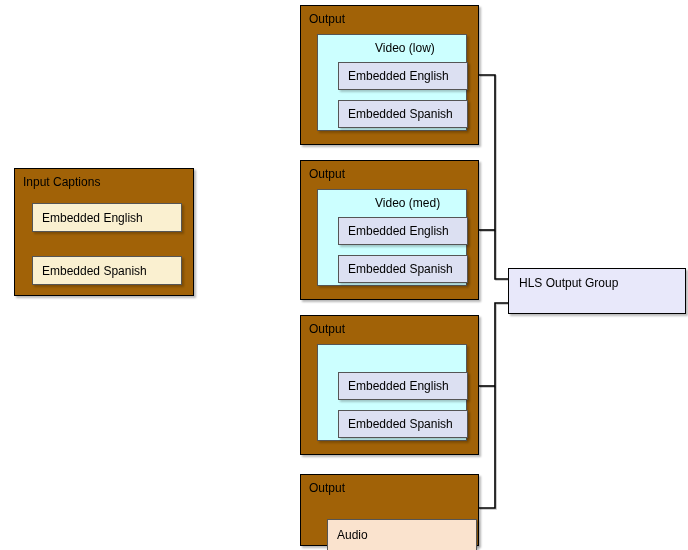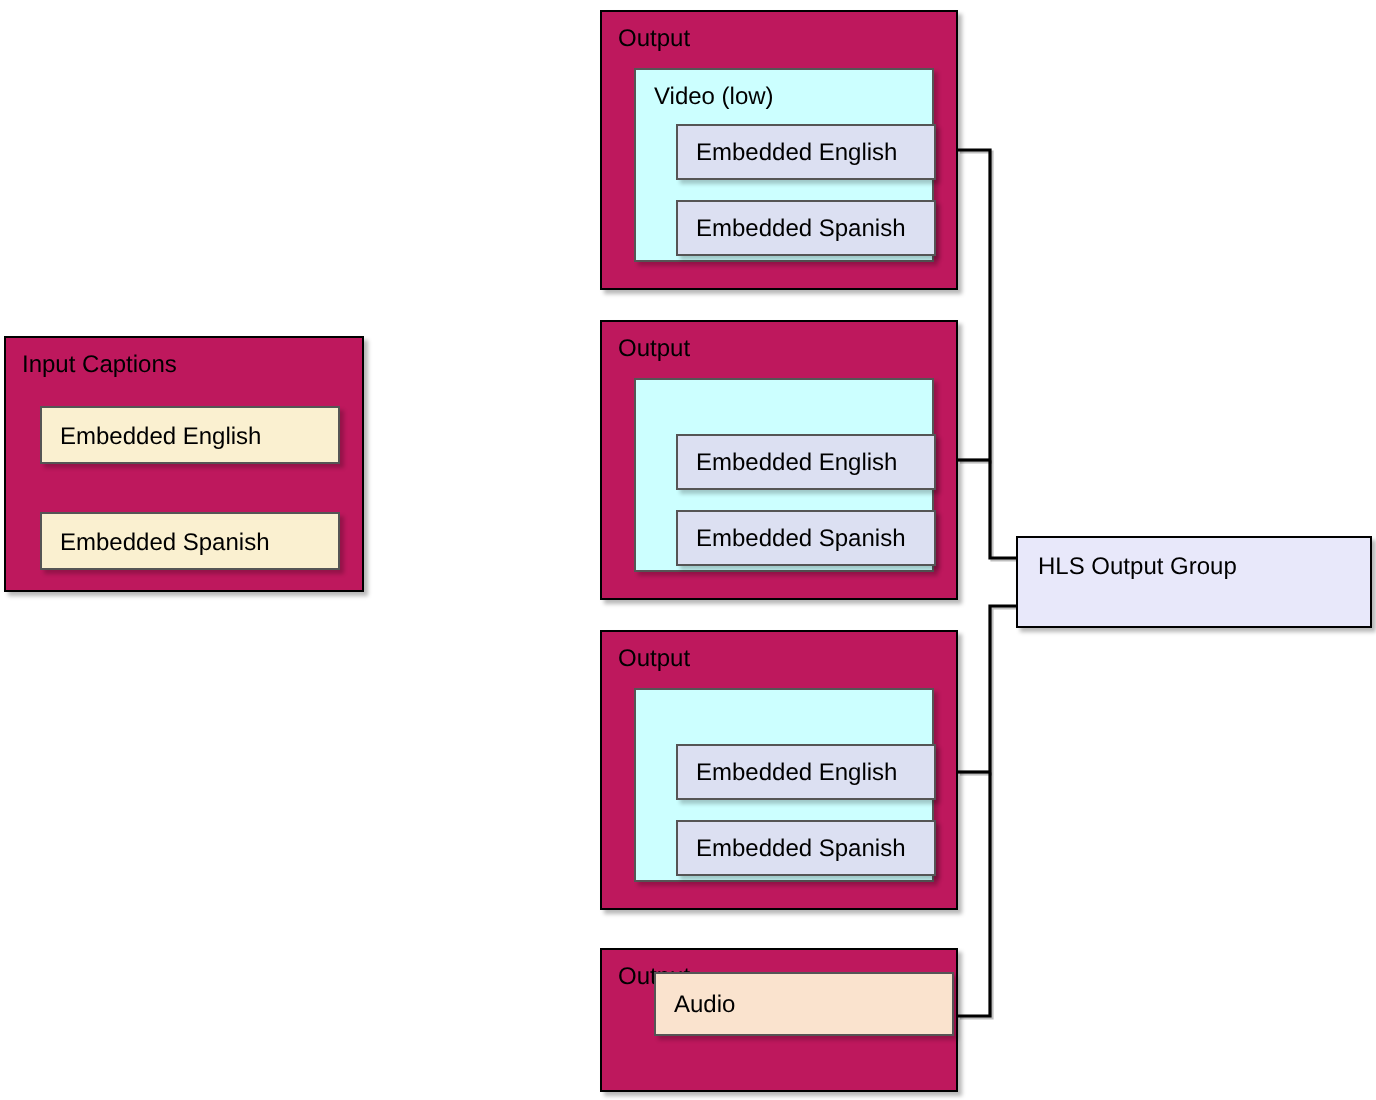--- a/index.html
+++ b/index.html
@@ -21,21 +21,21 @@
     pointer-events: none;
   }
   .connectors path {
     stroke: var(--connector, #000000);
     stroke-width: 1.6px;
     fill: none;
     filter: drop-shadow(1px 1px 0 rgba(0,0,0,0.25));
   }
   .group-box {
     position: absolute;
-    background: #be185d;
+    background: #a16207;
     border: 1.5px solid var(--box-border, #000000);
     box-shadow: 2px 2px 2px rgba(0,0,0,0.28);
   }
   .box-title { padding: 6px 0 0 8px; white-space: nowrap; }
   .node {
     position: absolute;
     display: flex;
     align-items: center;
     padding-left: 9px;
     white-space: nowrap;
@@ -48,30 +48,31 @@
   .input-item.second { top: 87px; }
 
   .output { left: 300px; width: 179px; height: 140px; }
   .video-box {
     position: absolute;
     left: 16px; top: 28px;
     width: 150px; height: 97px;
     background: var(--video-fill, #CCFFFF);
     border: 1.4px solid var(--inner-border, #555555);
     box-shadow: 2px 2px 2px rgba(0,0,0,0.22);
+    padding-left: 48px;
   }
   .video-label { padding: 6px 0 0 9px; white-space: nowrap; }
   .caption-item { left: 10px; width: 130px; height: 28px; background: var(--caption-fill, #DCE0F2); }
   .caption-item.first  { top: 27px; }
   .caption-item.second { top: 65px; }
 
   .output-audio { top: 474px; height: 72px; }
-  .audio-box { left: 16px; top: 11px; width: 150px; height: 32px; background: var(--audio-fill, #FAE3CE); }
+  .audio-box { left: 16px; top: 44px; width: 150px; height: 32px; background: var(--audio-fill, #FAE3CE); }
 
-  .input-captions { left: 2px; top: 168px; width: 180px; height: 128px; }
+  .input-captions { left: 14px; top: 168px; width: 180px; height: 128px; }
   .hls-box { left: 508px; top: 268px; width: 178px; height: 46px; background: var(--group-fill, #E8E8FA); }
   .hls-label { padding: 7px 0 0 10px; white-space: nowrap; }
 </style>
 </head>
 <body>
 
 <div class="canvas">
 
   <svg class="connectors" width="688" height="550" viewBox="0 0 688 550" xmlns="http://www.w3.org/2000/svg">
     <path d="M479 75 H495 V279 H508"></path>
@@ -91,20 +92,21 @@
     <div class="video-box">
       <div class="video-label">Video (low)</div>
       <div class="node caption-item first">Embedded English</div>
       <div class="node caption-item second">Embedded Spanish</div>
     </div>
   </div>
 
   <div class="group-box output" style="top:160px">
     <div class="box-title">Output</div>
     <div class="video-box">
+      <div class="video-label">Video (med)</div>
       <div class="node caption-item first">Embedded English</div>
       <div class="node caption-item second">Embedded Spanish</div>
     </div>
   </div>
 
   <div class="group-box output" style="top:315px">
     <div class="box-title">Output</div>
     <div class="video-box">
       <div class="node caption-item first">Embedded English</div>
       <div class="node caption-item second">Embedded Spanish</div>

